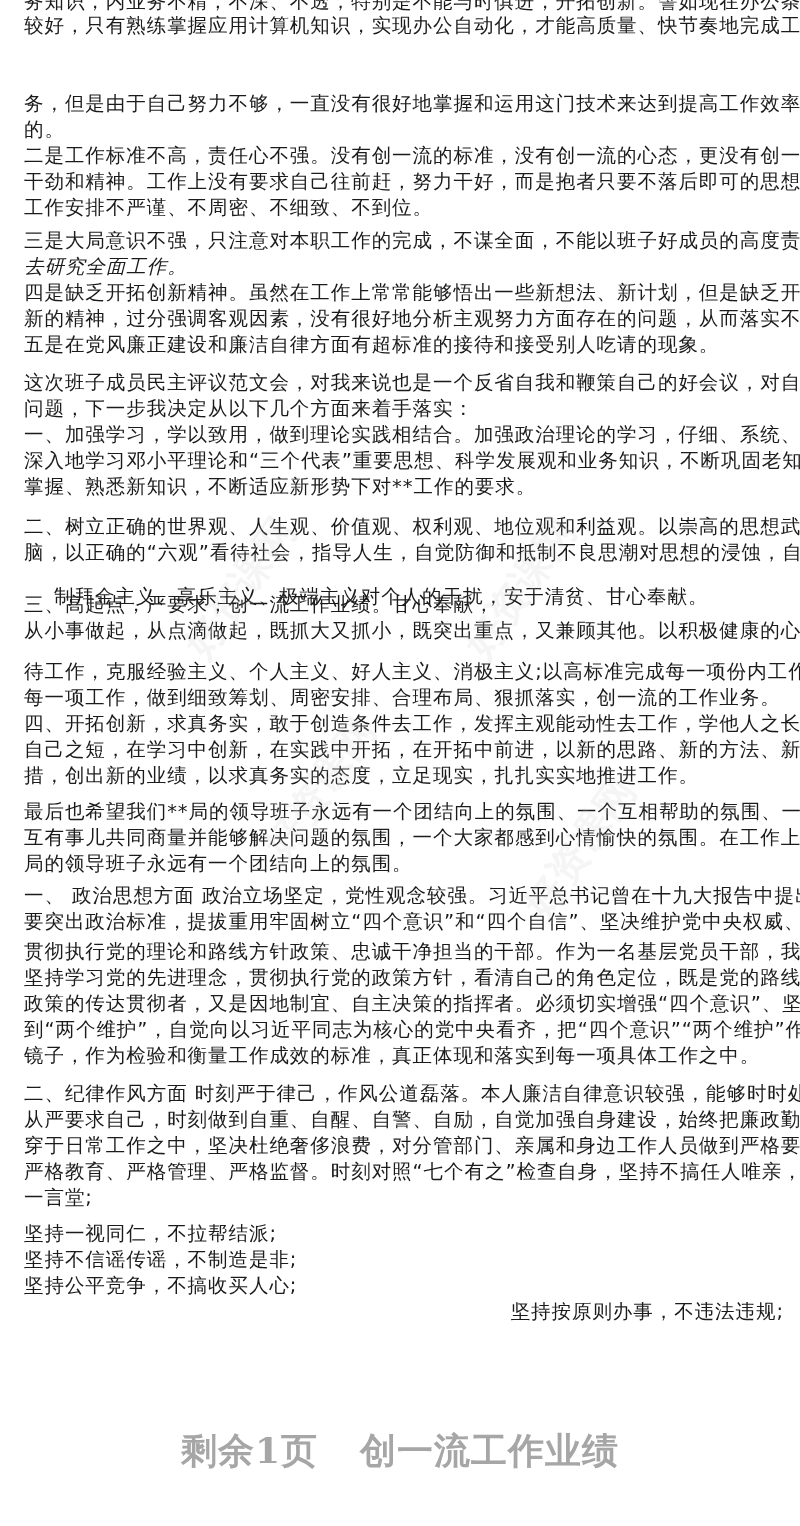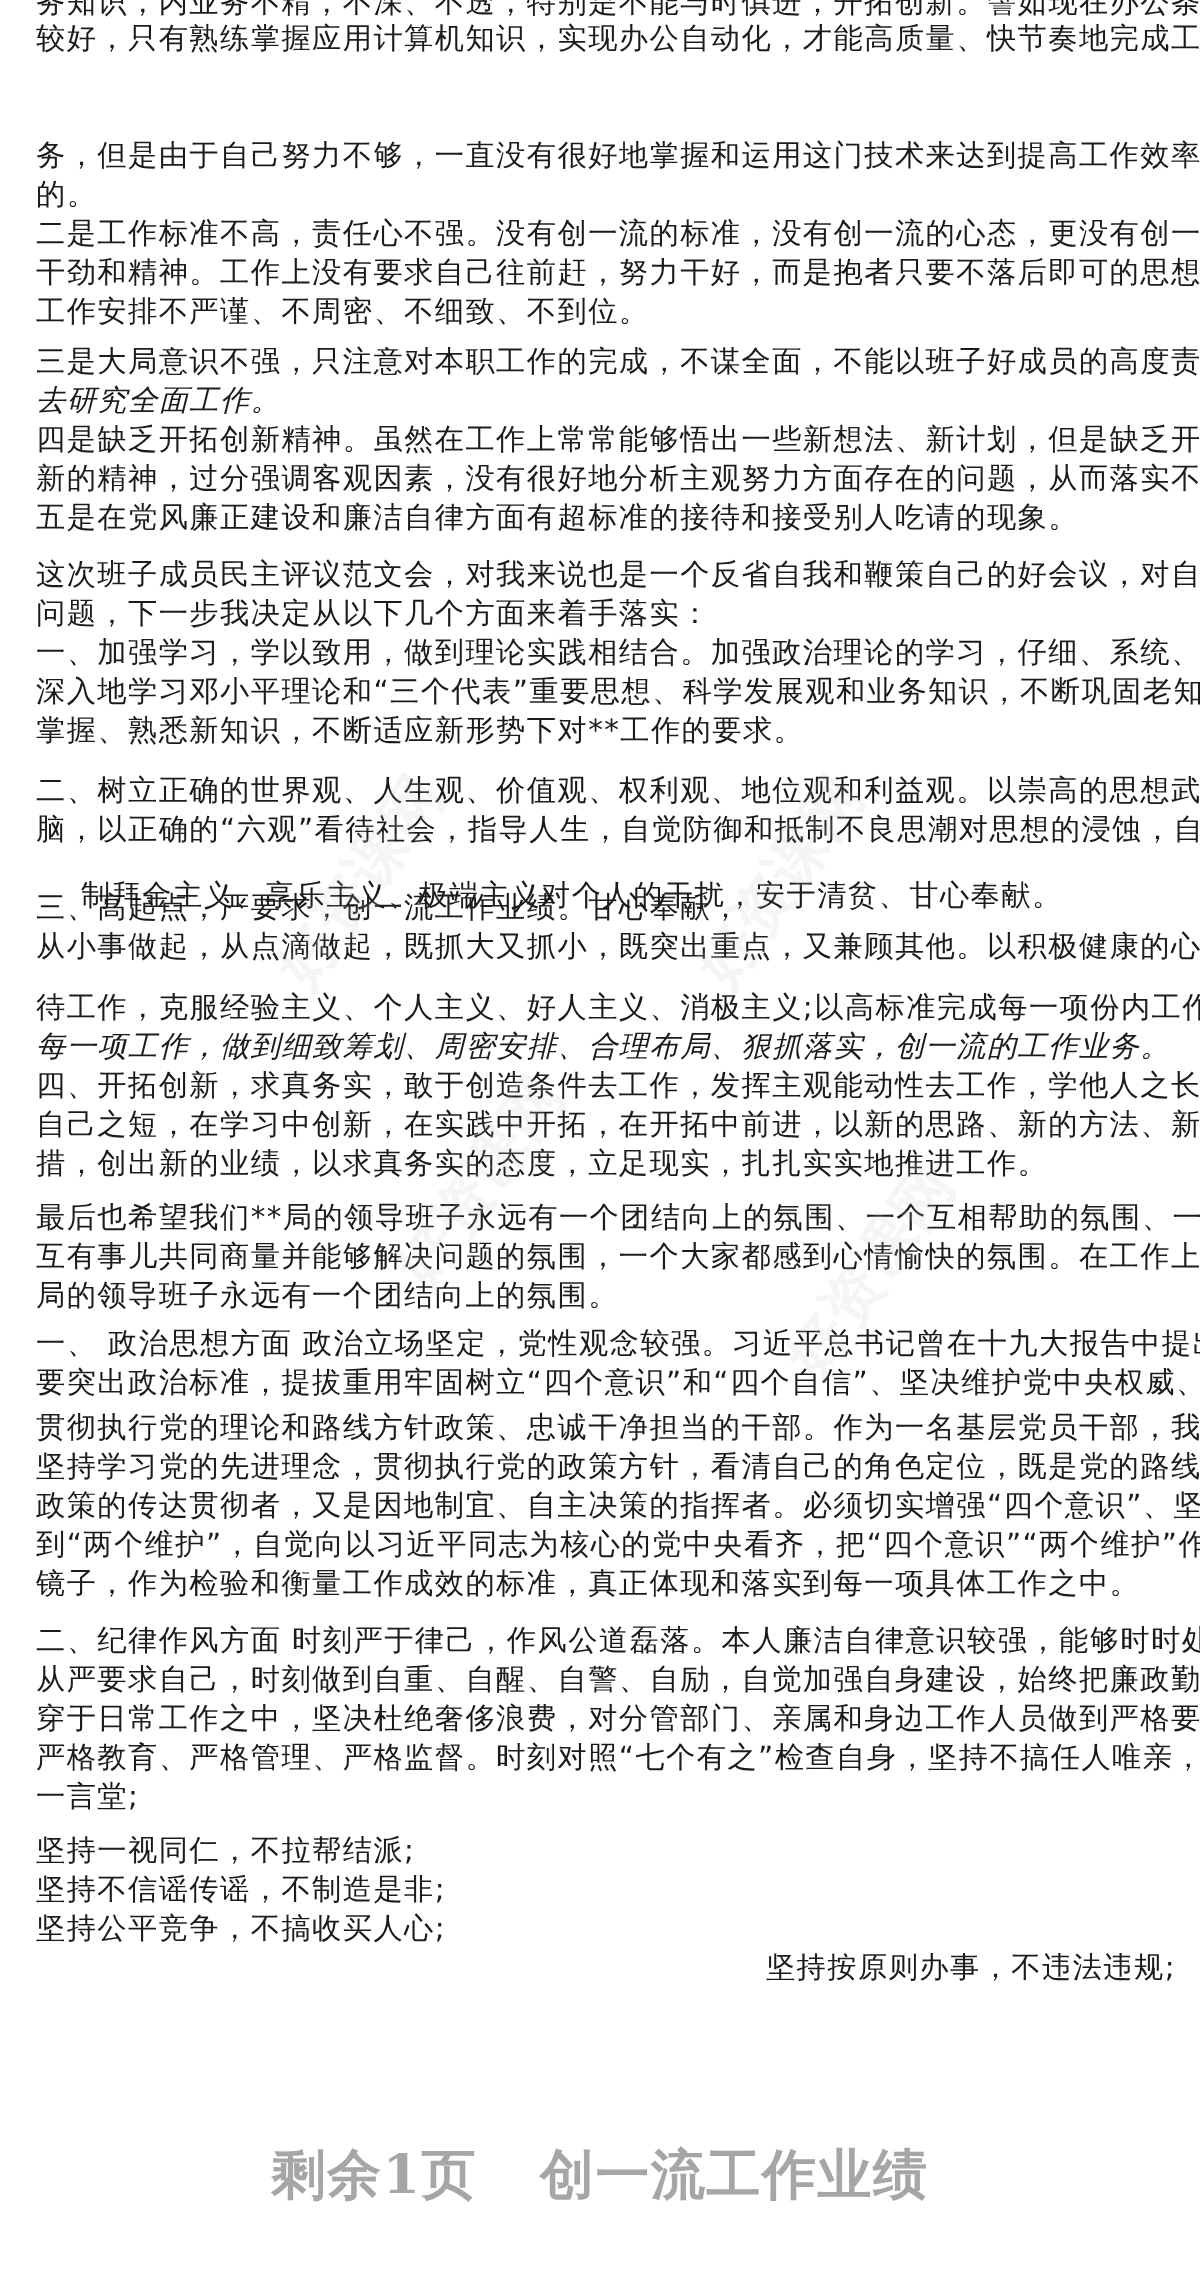--- a/index.html
+++ b/index.html
@@ -82,21 +82,21 @@
       <div class="line" style="top: 397px;">问题，下一步我决定从以下几个方面来着手落实：</div>
       <div class="line" style="top: 423px;">一、加强学习，学以致用，做到理论实践相结合。加强政治理论的学习，仔细、系统、全面</div>
       <div class="line" style="top: 449px;">深入地学习邓小平理论和“三个代表”重要思想、科学发展观和业务知识，不断巩固老知识，</div>
       <div class="line" style="top: 475px;">掌握、熟悉新知识，不断适应新形势下对**工作的要求。</div>
       <div class="line" style="top: 515px;">二、树立正确的世界观、人生观、价值观、权利观、地位观和利益观。以崇高的思想武装头</div>
       <div class="line" style="top: 541px;">脑，以正确的“六观”看待社会，指导人生，自觉防御和抵制不良思潮对思想的浸蚀，自觉抵</div>
       <div class="line" style="top: 585px; margin-left: 30px;">制拜金主义、享乐主义、极端主义对个人的干扰，安于清贫、甘心奉献。</div>
       <div class="line" style="top: 593px;">三、高起点，严要求，创一流工作业绩。甘心奉献，</div>
       <div class="line" style="top: 619px;">从小事做起，从点滴做起，既抓大又抓小，既突出重点，又兼顾其他。以积极健康的心态对</div>
       <div class="line" style="top: 660px;">待工作，克服经验主义、个人主义、好人主义、消极主义;以高标准完成每一项份内工作，对</div>
-      <div class="line" style="top: 686px; font-style: italic;">每一项工作，做到细致筹划、周密安排、合理布局、狠抓落实，创一流的工作业务。</div>
+      <div class="line" style="top: 686px;">每一项工作，做到细致筹划、周密安排、合理布局、狠抓落实，创一流的工作业务。</div>
       <div class="line" style="top: 712px;">四、开拓创新，求真务实，敢于创造条件去工作，发挥主观能动性去工作，学他人之长，补</div>
       <div class="line" style="top: 738px;">自己之短，在学习中创新，在实践中开拓，在开拓中前进，以新的思路、新的方法、新的举</div>
       <div class="line" style="top: 764px;">措，创出新的业绩，以求真务实的态度，立足现实，扎扎实实地推进工作。</div>
       <div class="line" style="top: 800px;">最后也希望我们**局的领导班子永远有一个团结向上的氛围、一个互相帮助的氛围、一个相</div>
       <div class="line" style="top: 826px;">互有事儿共同商量并能够解决问题的氛围，一个大家都感到心情愉快的氛围。在工作上永远</div>
       <div class="line" style="top: 852px;">局的领导班子永远有一个团结向上的氛围。</div>
       <div class="line" style="top: 884px;">一、 政治思想方面 政治立场坚定，党性观念较强。习近平总书记曾在十九大报告中提出，</div>
       <div class="line" style="top: 910px;">要突出政治标准，提拔重用牢固树立“四个意识”和“四个自信”、坚决维护党中央权威、全面</div>
       <div class="line" style="top: 940px;">贯彻执行党的理论和路线方针政策、忠诚干净担当的干部。作为一名基层党员干部，我始终</div>
       <div class="line" style="top: 966px;">坚持学习党的先进理念，贯彻执行党的政策方针，看清自己的角色定位，既是党的路线方针</div>

